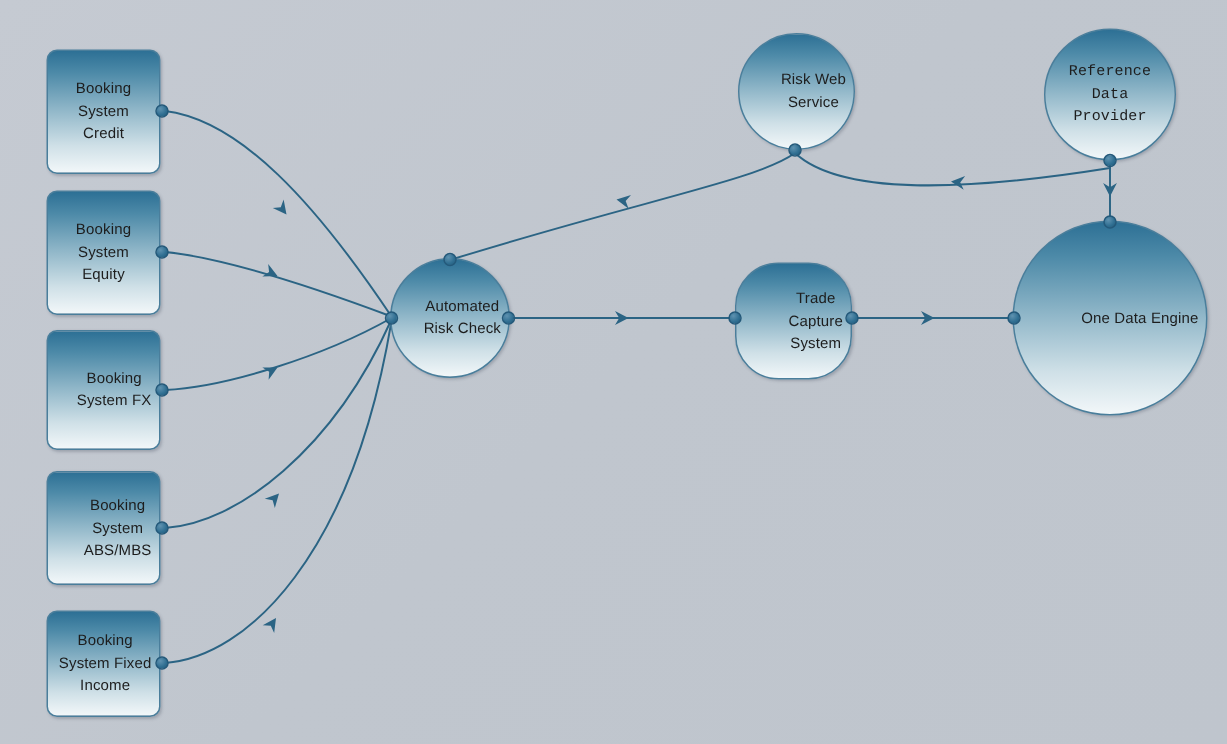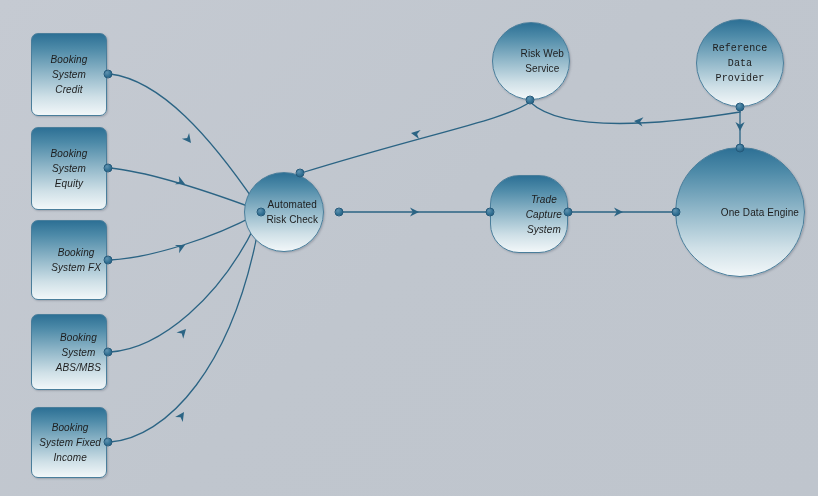--- a/index.html
+++ b/index.html
@@ -37,21 +37,20 @@
     color: #1d1d1d;
     font-size: 10px;
     line-height: 15px;
     letter-spacing: 0.1px;
     border: 1px solid #4a7e9b;
     background: linear-gradient(to bottom, #2d7095 0%, #4d8aa8 18%, #8fb6c8 48%, #cfe0e7 78%, #f2f7f9 100%);
     box-shadow: 1px 1px 2px rgba(60,70,85,0.28);
   }
   .node.box {
     border-radius: 7px;
-    font-style: italic;
   }
   .node.circle {
     border-radius: 50%;
   }
   .node .label {
     padding: 0 5px;
     white-space: pre-line;
   }
   .port {
     position: absolute;
@@ -126,21 +125,21 @@
       <div class="node box" style="left: 31px; top: 314px; width: 76px; height: 76px;">
         <span class="label">Booking
 System
 ABS/MBS</span>
       </div>
       <div class="node box" style="left: 31px; top: 407px; width: 76px; height: 71px;">
         <span class="label">Booking
 System Fixed
 Income</span>
       </div>
-      <div class="node circle" style="left: 244px; top: 172px; width: 80px; height: 80px;">
+      <div class="node circle" style="left: 260px; top: 172px; width: 80px; height: 80px;">
         <span class="label">Automated
 Risk Check</span>
       </div>
       <div class="node circle" style="left: 492px; top: 22px; width: 78px; height: 78px;">
         <span class="label">Risk Web
 Service</span>
       </div>
       <div class="node circle" style="left: 696px; top: 19px; width: 88px; height: 88px; font-family: Liberation Mono, monospace;">
         <span class="label">Reference Data
 Provider</span>

